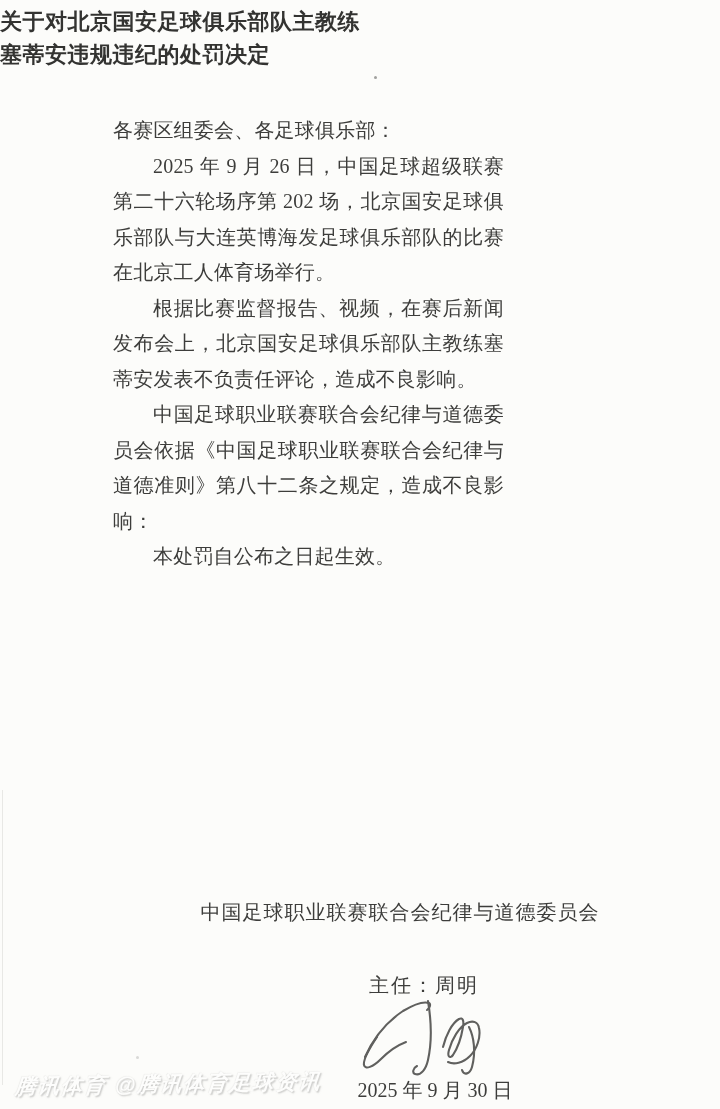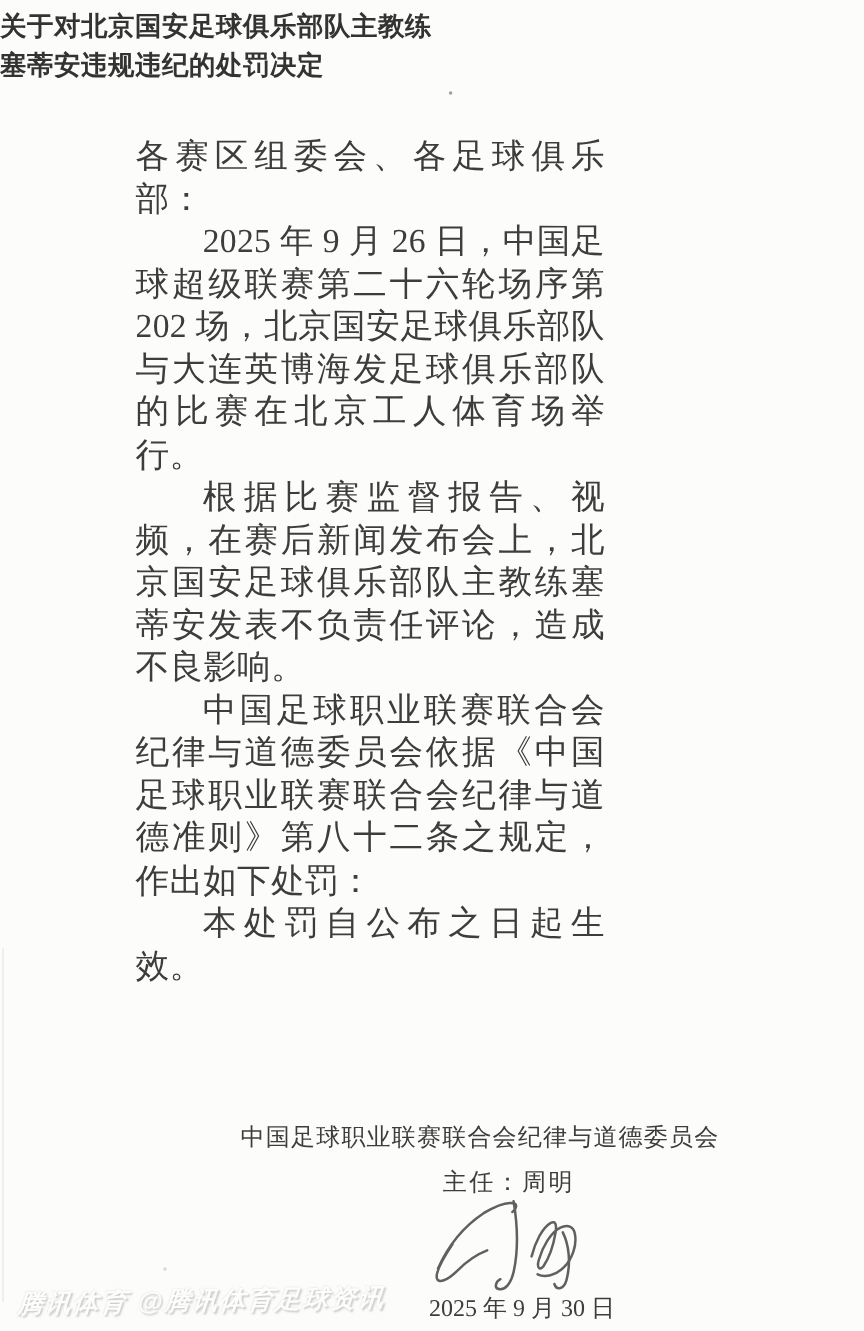--- a/index.html
+++ b/index.html
@@ -56,37 +56,37 @@
     border-radius: 50%;
     background: #d9d9d7;
   }
   .doc-body {
     position: absolute;
     top: 113px;
     left: 0;
     width: 616px;
     box-sizing: border-box;
     padding: 0 112px 0 113px;
-    font-size: 28px;
+    font-size: 20px;
     line-height: 35.5px;
     letter-spacing: 0.2px;
     text-align: justify;
     text-justify: inter-character;
     color: #3d3d3b;
   }
   .doc-body p {
     margin: 0;
     text-indent: 2em;
   }
   .doc-body p.salutation {
     text-indent: 0;
   }
   .sign-org {
     position: absolute;
-    top: 948px;
+    top: 912px;
     left: 400px;
     transform: translate(-50%, -50%);
     font-size: 20px;
     letter-spacing: 1px;
     white-space: nowrap;
     color: #3d3d3b;
   }
   .sign-title {
     position: absolute;
     top: 985px;
@@ -139,21 +139,21 @@
     <div>塞蒂安违规违纪的处罚决定</div>
   </div>
 
   <div class="artifact-dot"></div>
   <div class="speck"></div>
 
   <div class="doc-body">
     <p class="salutation">各赛区组委会、各足球俱乐部：</p>
     <p>2025 年 9 月 26 日，中国足球超级联赛第二十六轮场序第 202 场，北京国安足球俱乐部队与大连英博海发足球俱乐部队的比赛在北京工人体育场举行。</p>
     <p>根据比赛监督报告、视频，在赛后新闻发布会上，北京国安足球俱乐部队主教练塞蒂安发表不负责任评论，造成不良影响。</p>
-    <p>中国足球职业联赛联合会纪律与道德委员会依据《中国足球职业联赛联合会纪律与道德准则》第八十二条之规定，作出如下处罚：</p>
+    <p>中国足球职业联赛联合会纪律与道德委员会依据《中国足球职业联赛联合会纪律与道德准则》第八十二条之规定，造成不良影响：</p>
     <p>本处罚自公布之日起生效。</p>
   </div>
 
   <div class="sign-org">中国足球职业联赛联合会纪律与道德委员会</div>
   <div class="sign-title">主任：周明</div>
 
   <svg class="signature-svg" width="152" height="88" viewBox="0 0 152 88">
     <g fill="none" stroke="#4b4b49" stroke-width="2.1" stroke-linecap="round" stroke-linejoin="round" opacity="0.88">
       <path d="M14,60 C22,42 34,26 52,14 C62,8 72,4 78,6 C80,7 79,11 76,13"></path>
       <path d="M26,40 C18,52 12,63 13,68 C14,73 22,70 30,62 C38,54 47,48 55,45"></path>

